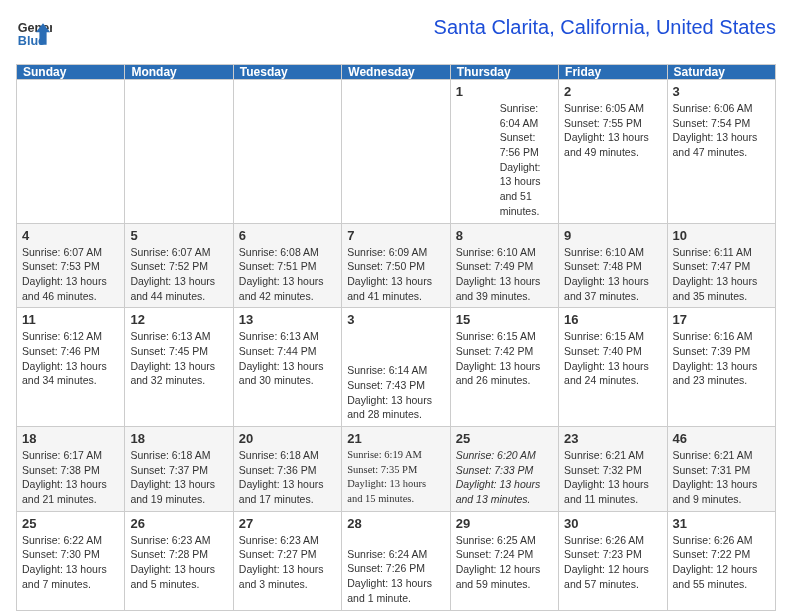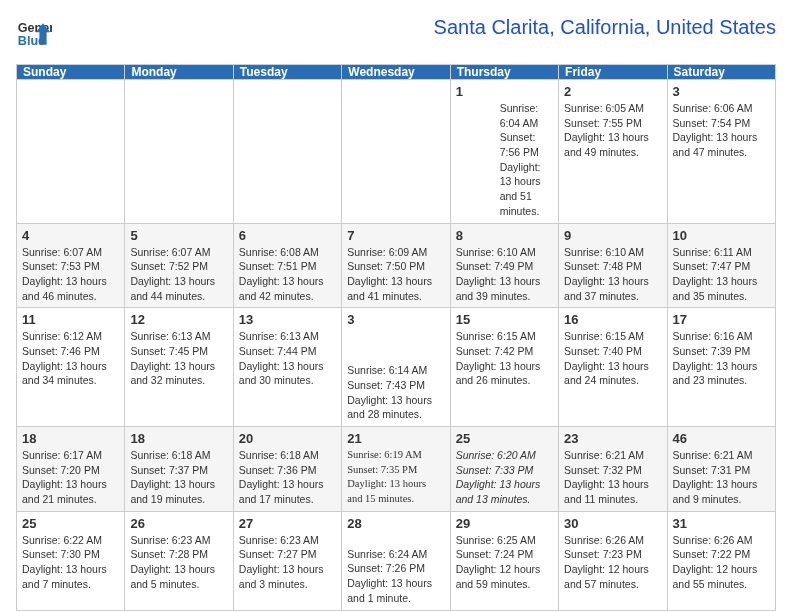--- a/index.html
+++ b/index.html
@@ -234,21 +234,21 @@
           <div class="day-info" style="white-space: pre-line;">Sunrise: 6:16 AM
 Sunset: 7:39 PM
 Daylight: 13 hours
 and 23 minutes.</div>
         </td>
       </tr>
       <tr>
         <td>
           <span class="day-number">18</span>
           <div class="day-info" style="white-space: pre-line;">Sunrise: 6:17 AM
-Sunset: 7:20 PM
+Sunset: 7:38 PM
 Daylight: 13 hours
 and 21 minutes.</div>
         </td>
         <td>
           <span class="day-number">18</span>
           <div class="day-info" style="white-space: pre-line;">Sunrise: 6:18 AM
 Sunset: 7:37 PM
 Daylight: 13 hours
 and 19 minutes.</div>
         </td>

